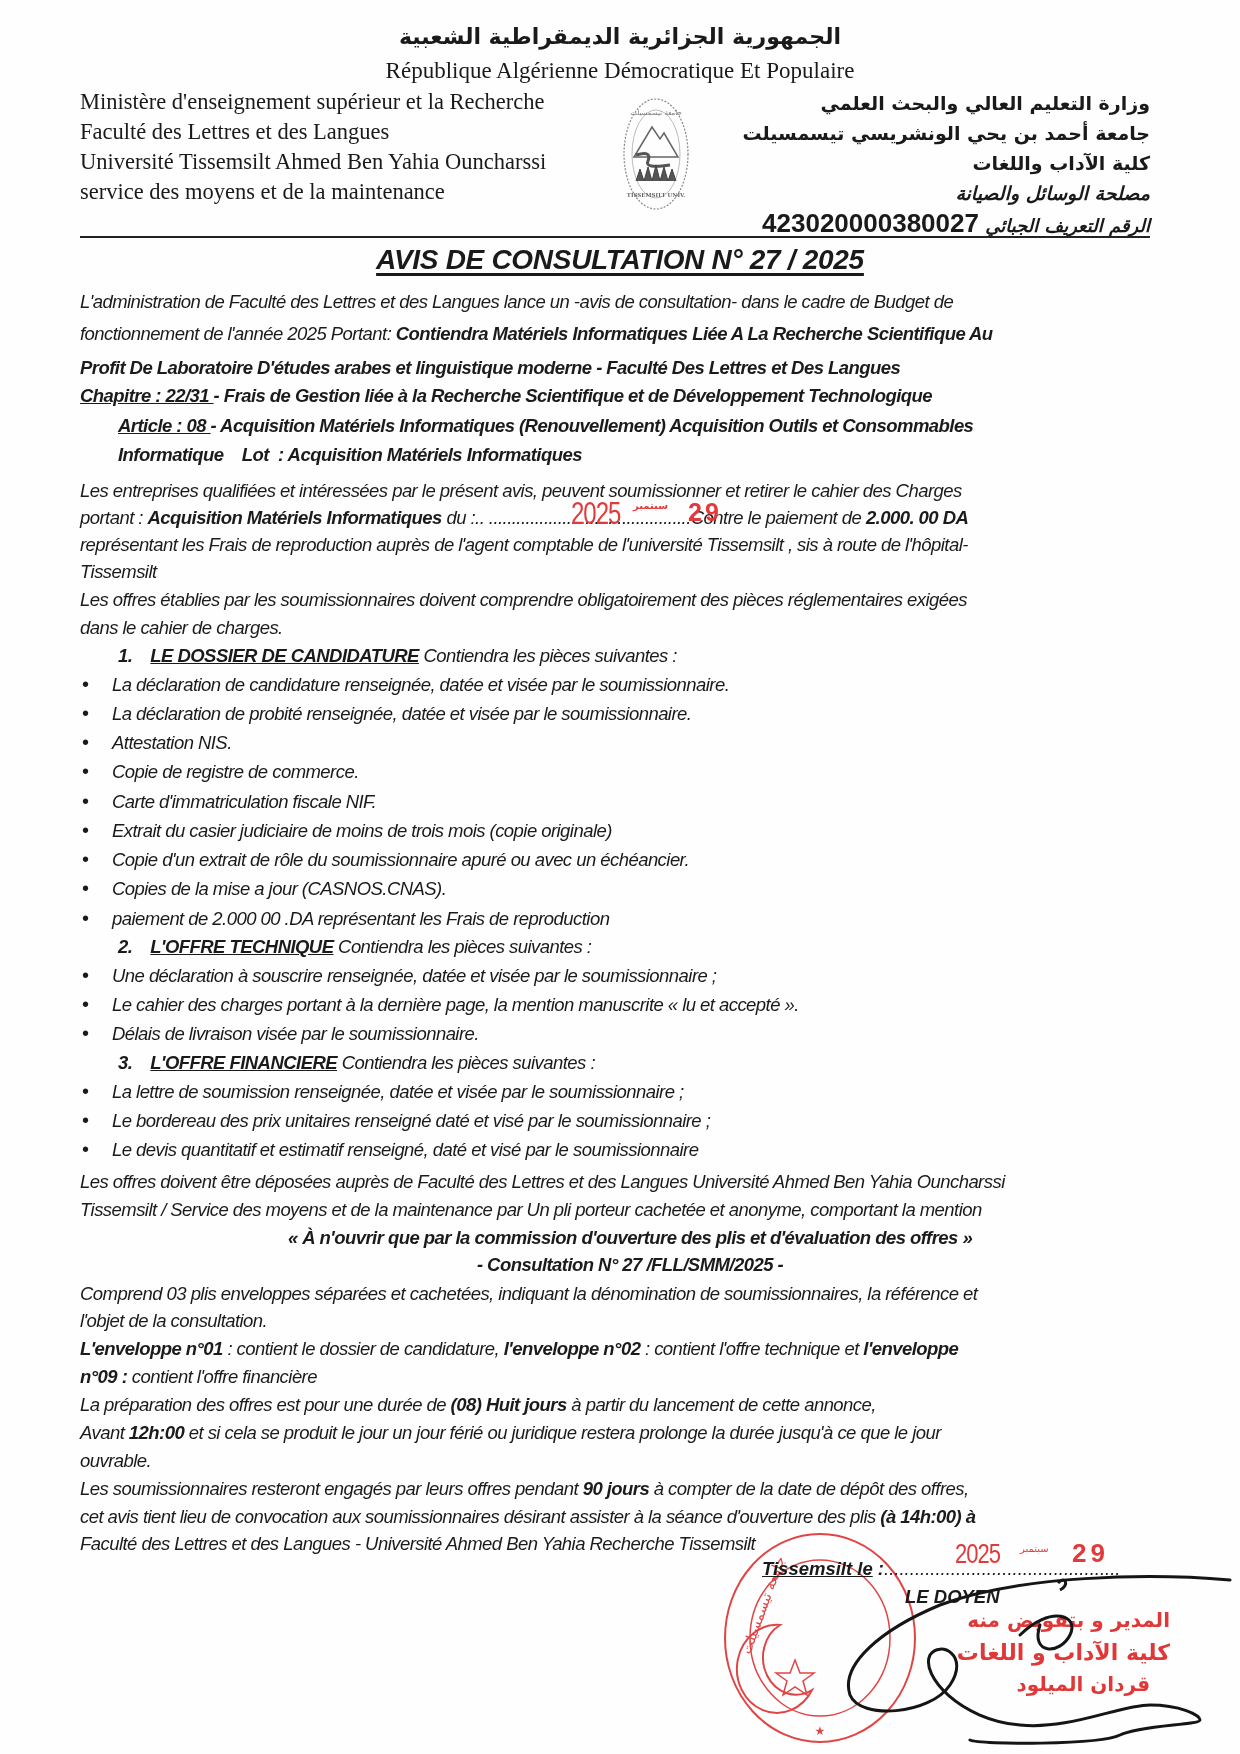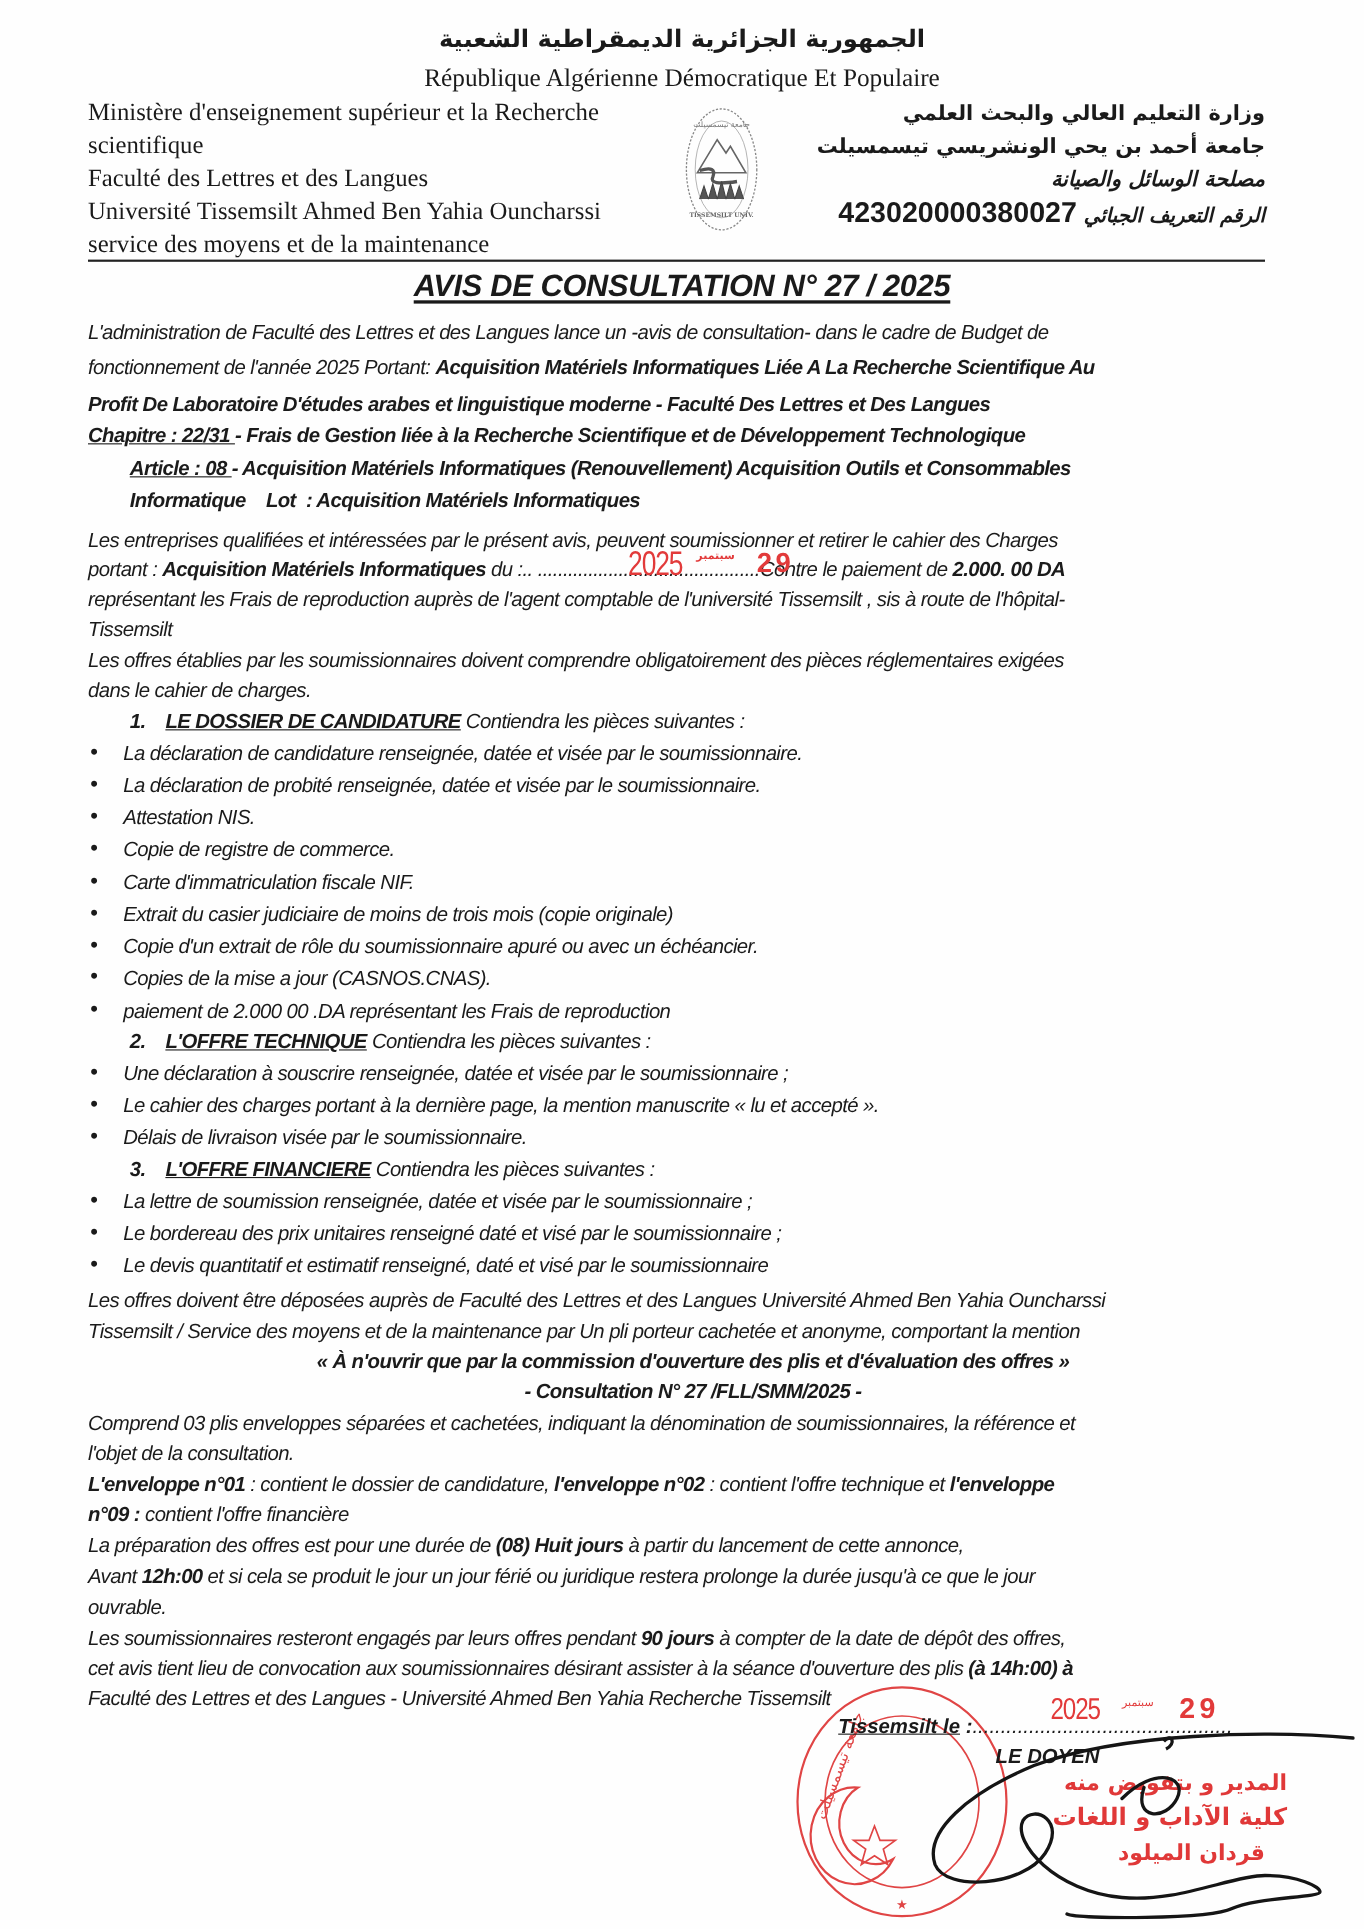--- a/index.html
+++ b/index.html
@@ -59,53 +59,53 @@
 </head>
 <body>
 
 <div class="page">
 
   <div class="hdr-arabic-top">الجمهورية الجزائرية الديمقراطية الشعبية</div>
   <div class="hdr-republic">République Algérienne Démocratique Et Populaire</div>
 
   <div class="hdr-left">
     <div>Ministère d'enseignement supérieur et la Recherche</div>
-    <div>scientifique</div>
     <div>Faculté des Lettres et des Langues</div>
     <div>Université Tissemsilt Ahmed Ben Yahia Ouncharssi</div>
     <div>service des moyens et de la maintenance</div>
   </div>
 
   <svg class="logo" viewBox="0 0 68 118">
     <ellipse cx="34" cy="59" rx="32" ry="55" fill="none" stroke="#888" stroke-width="1.2" stroke-dasharray="2 1.5"></ellipse>
     <ellipse cx="34" cy="59" rx="24" ry="44" fill="none" stroke="#aaa" stroke-width="0.8"></ellipse>
     <path d="M12 62 L30 32 L38 44 L42 38 L56 62 Z" fill="none" stroke="#666" stroke-width="1.5"></path>
     <path d="M14 60 Q30 55 26 66 Q22 74 48 70" fill="none" stroke="#555" stroke-width="3"></path>
     <path d="M14 86 L18 74 L22 86 M22 86 L26 72 L30 86 M30 86 L34 70 L38 86 M38 86 L42 72 L46 86 M46 86 L50 74 L54 86" fill="#555" stroke="#444" stroke-width="1"></path>
     <text x="34" y="20" font-size="7" text-anchor="middle" fill="#777" font-family="DejaVu Sans, sans-serif">جامعة تيسمسيلت</text>
     <text x="34" y="102" font-size="5.5" text-anchor="middle" fill="#666" font-family="DejaVu Serif, serif" font-weight="bold">TISSEMSILT UNIV.</text>
   </svg>
 
   <div class="hdr-right">
     <div>وزارة التعليم العالي والبحث العلمي</div>
     <div>جامعة أحمد بن يحي الونشريسي تيسمسيلت</div>
+    <div>كلية الآداب واللغات</div>
     <div class="it">مصلحة الوسائل والصيانة</div>
     <div class="idline">
       <span>الرقم التعريف الجبائي</span>
       <span class="idnum">423020000380027</span>
     </div>
   </div>
 
   <div class="hdr-rule"></div>
 
   <div class="title">AVIS DE CONSULTATION N° 27 / 2025</div>
 
   <div class="txt just" style="top:288px;">L'administration de Faculté des Lettres et des Langues lance un -avis de consultation- dans le cadre de Budget de</div>
   <div class="txt" style="top:320px;">
-    <span>fonctionnement de l'année 2025 Portant: </span><b>Acquisition Matériels Informatiques Liée A La Recherche Scientifique Au</b>
+    <span>fonctionnement de l'année 2025 Portant: </span><b>Contiendra Matériels Informatiques Liée A La Recherche Scientifique Au</b>
   </div>
   <div class="txt" style="top:354px;">
     <b>Profit De  Laboratoire D'études arabes et linguistique moderne - Faculté Des Lettres et Des Langues</b>
   </div>
 
   <div class="txt" style="top:382px;">
     <b class="ul">Chapitre : 22/31 </b><b>- Frais de Gestion liée à la Recherche Scientifique et de Développement Technologique</b>
   </div>
   <div class="txt" style="top:412px; left:118px; width:1060px;">
     <b class="ul">Article :  08 </b><b>- Acquisition  Matériels  Informatiques  (Renouvellement)  Acquisition  Outils  et  Consommables</b>

